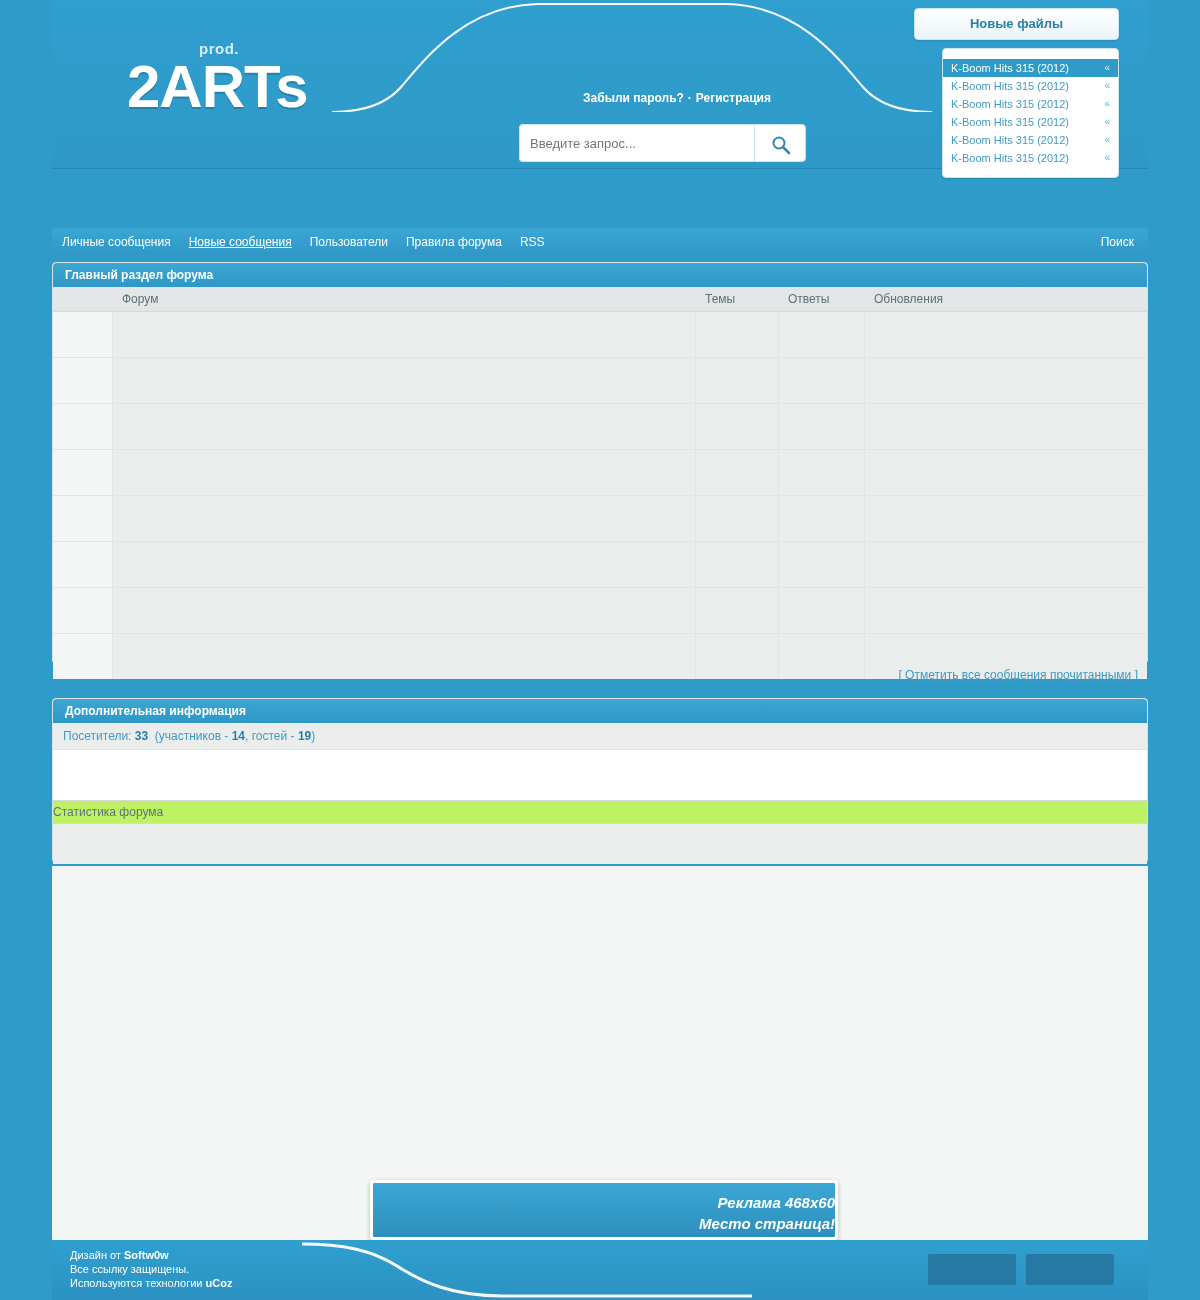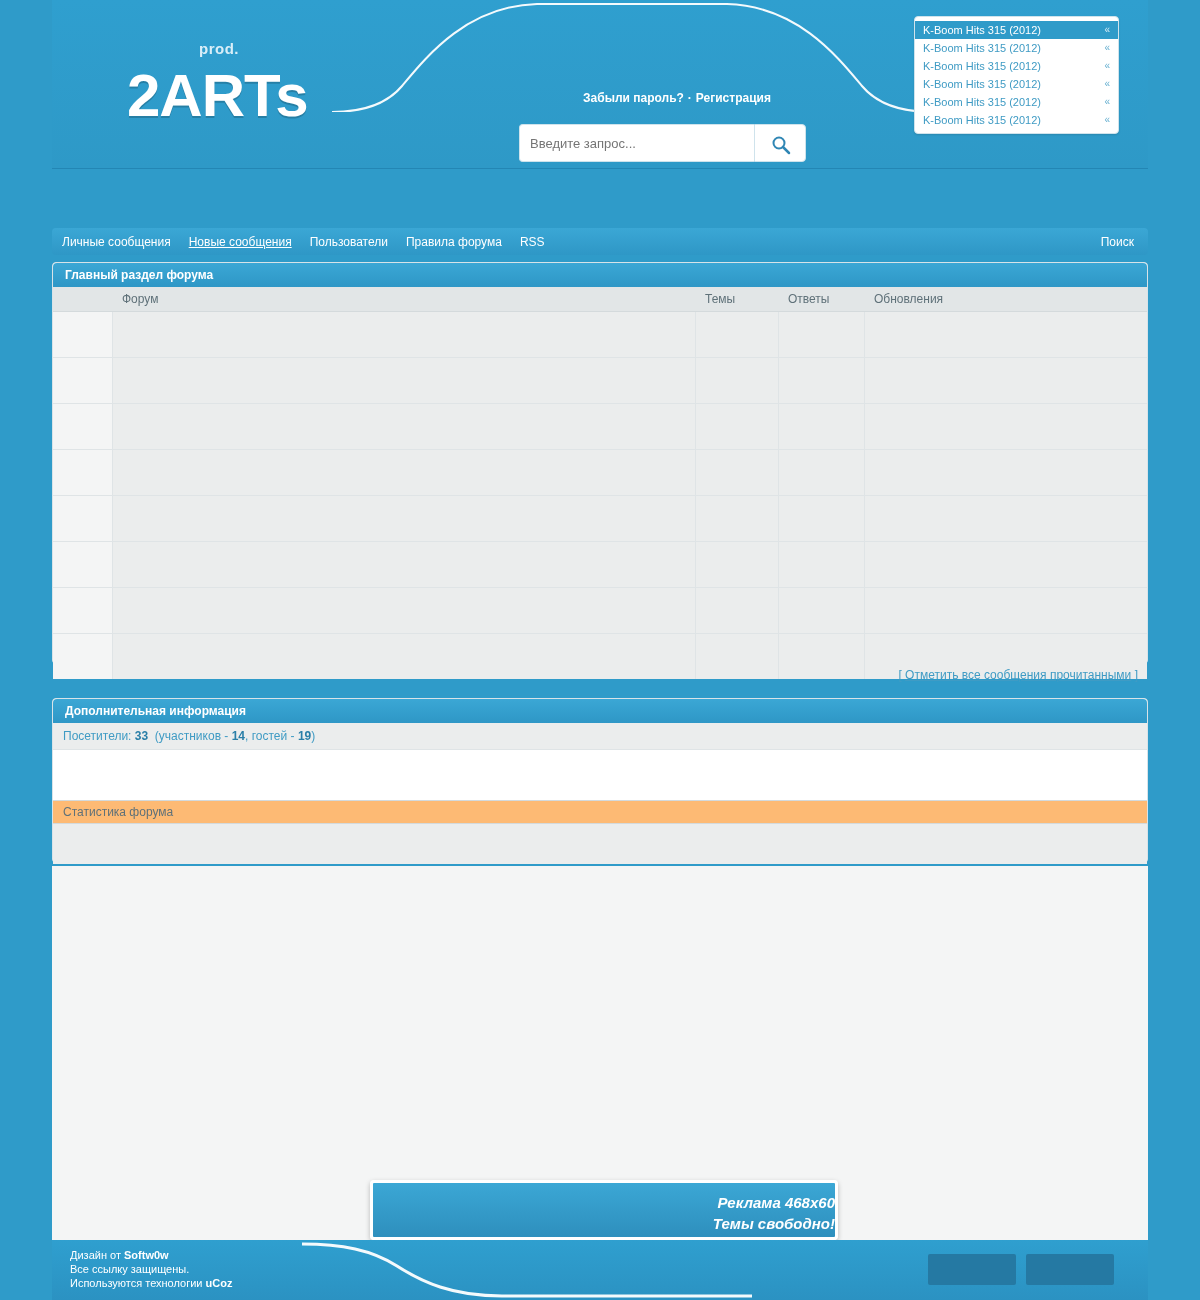--- a/index.html
+++ b/index.html
@@ -55,21 +55,21 @@
     left: 72px;
     top: 12px;
     font-size: 15px;
     font-weight: bold;
     color: #d9eef8;
     letter-spacing: 0.5px;
   }
   .logo .main {
     position: absolute;
     left: 0px;
-    top: 33px;
+    top: 24px;
     font-size: 60px;
     font-weight: bold;
     letter-spacing: -1px;
     color: #ffffff;
     text-shadow: 0 2px 0 rgba(0,0,0,0.18);
   }
 
   .login-box {
     position: absolute;
     left: 505px;
@@ -178,22 +178,23 @@
     color: #2a7fa8;
     font-size: 13px;
     font-weight: bold;
     box-shadow: 0 1px 2px rgba(0,0,0,0.12);
   }
   .newfiles-list {
     margin-top: 8px;
     border: 1px solid #cfe3ec;
     border-radius: 4px;
     background: #ffffff;
-    padding: 4px 0;
+    padding: 10px 0;
     box-shadow: 0 1px 2px rgba(0,0,0,0.12);
+    margin-left: 28px;
   }
   .nf-item {
     height: 18px;
     line-height: 18px;
     font-size: 11px;
     color: #3f9bc4;
     padding: 0 8px;
     display: flex;
     justify-content: space-between;
     cursor: pointer;
@@ -360,22 +361,21 @@
     border-bottom: 1px solid #dfe4e6;
   }
   .visitors b { color: #2a7fa8; }
   .info-blank {
     height: 50px;
     background: #ffffff;
   }
   .stat-head {
     height: 22px;
     line-height: 22px;
-    padding-left: 10px;
-    background: #fdba74;
+    background: #bef264;
     font-size: 12px;
     color: #5f7179;
     border-top: 1px solid #d4dadc;
     border-bottom: 1px solid #d4dadc;
   }
   .stat-body {
     height: 40px;
     background: #ebeded;
   }
 
@@ -475,20 +475,21 @@
       <input class="search-input" type="text" placeholder="Введите запрос..." style="">
       <button class="search-btn">
         <svg width="20" height="20" viewBox="0 0 20 20">
           <circle cx="8" cy="8" r="5.5" fill="none" stroke="#2f86b4" stroke-width="2"></circle>
           <line x1="12" y1="12" x2="18" y2="18" stroke="#2f86b4" stroke-width="2.5" stroke-linecap="round"></line>
         </svg>
       </button>
     </div>
 
     <div class="newfiles">
+      <div class="newfiles-head">Новые файлы</div>
       <div class="newfiles-list">
         <div class="nf-item active">
           <span>K-Boom Hits 315 (2012)</span>
           <span class="arrow">«</span>
         </div>
         <div class="nf-item">
           <span>K-Boom Hits 315 (2012)</span>
           <span class="arrow">«</span>
         </div>
         <div class="nf-item">
@@ -613,21 +614,21 @@
     </div>
     <div class="info-blank"></div>
     <div class="stat-head">Статистика форума</div>
     <div class="stat-body"></div>
   </div>
 
   <div class="blank-area"></div>
 
   <div class="ad-banner">
     <div>Реклама 468x60</div>
-    <div>Темы свободно!</div>
+    <div>Место страница!</div>
   </div>
 
   <div class="footer">
     <svg class="footer-swoosh" viewBox="0 0 450 60">
       <path d="M0 4 C 40 4 70 10 95 26 C 120 42 150 56 200 56 L 450 56" fill="none" stroke="#ffffff" stroke-width="3" opacity="0.95"></path>
     </svg>
     <div class="footer-text">
       <div>
         <span>Дизайн от</span>
         <b>Softw0w</b>

